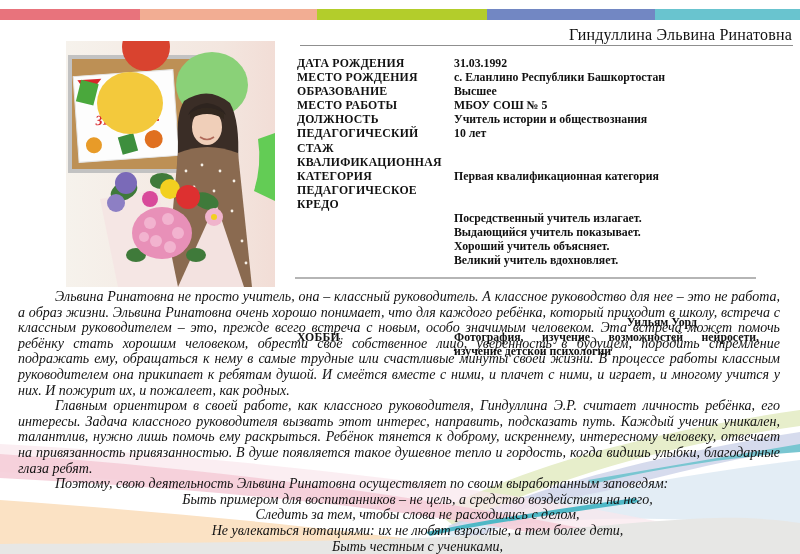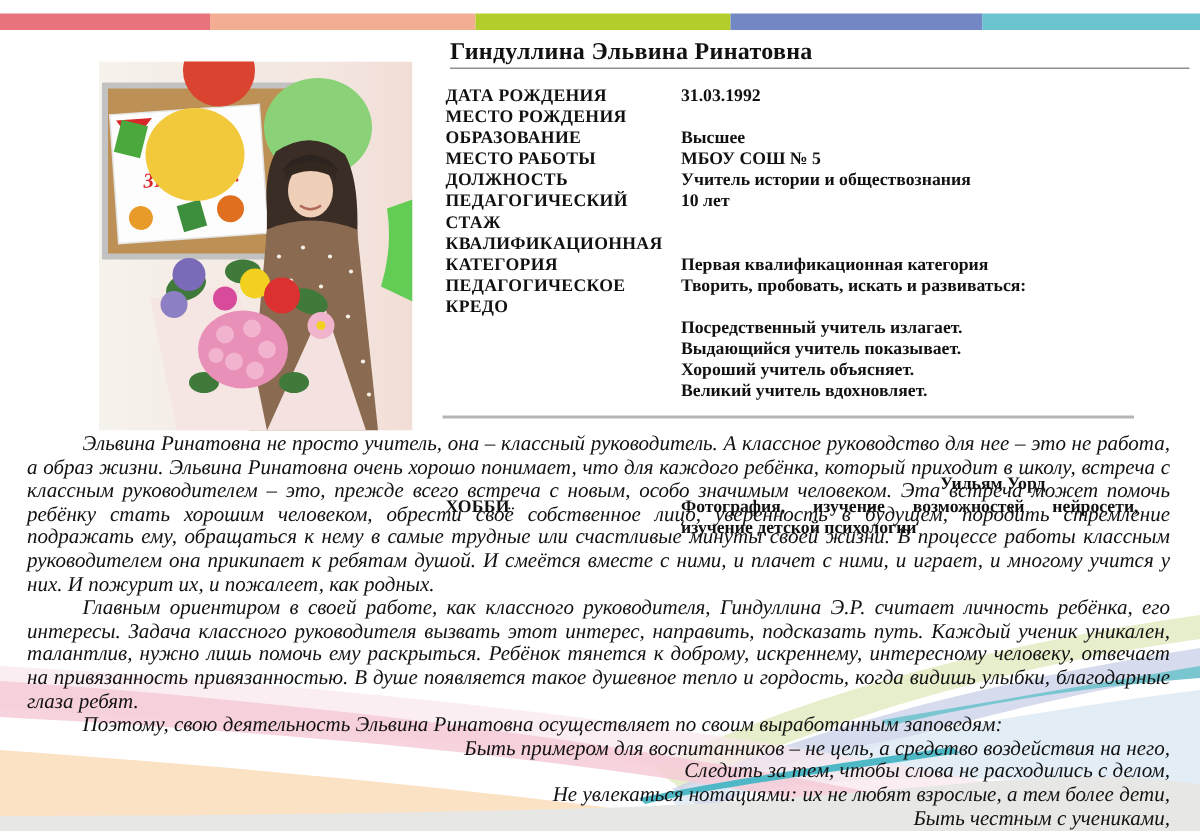--- a/index.html
+++ b/index.html
@@ -12,40 +12,40 @@
   .strip .seg{height:100%;}
   .seg1{width:140px; background:#e8737c;}
   .seg2{width:177px; background:#f2ad93;}
   .seg3{width:170px; background:#b3cd2b;}
   .seg4{width:168px; background:#7287c3;}
   .seg5{width:145px; background:#69c4cf;}
   
   .photo{position:absolute; left:66px; top:41px; width:209px; height:246px;}
   
   .title{
-    position:absolute; left:300px; top:26px; width:492px; text-align:left;
-    font-size:16px; font-weight:bold; letter-spacing:.2px;
+    position:absolute; left:300px; top:26px; width:492px; text-align:right;
+    font-size:16px; font-weight:normal; letter-spacing:.2px;
   }
   .rule-top{position:absolute; left:300px; top:45px; width:493px; height:1px; background:#8f8f8f;}
   .rule-bottom{position:absolute; left:295px; top:277px; width:461px; height:2px; background:#b5b5b5;}
   
   .profile{position:absolute; left:297px; top:56px; width:462px; font-weight:bold; font-size:11.8px; line-height:14.1px;}
   .prow{display:flex;}
   .plabel{width:157px; flex:none; letter-spacing:.2px;}
   .pvalue{flex:1; min-height:14.1px;}
   .pvalue.author{text-align:right; padding-right:62px;margin-top:48px;}
   .pvalue.justify{text-align:justify;}
   
   .essay{
     position:absolute; left:0; top:289px; width:792px; box-sizing:border-box;
     padding:0 12px 0 18px; font-style:italic; font-size:14px; line-height:15.6px;
     text-align:justify; z-index:2;
   }
   .essay p{margin:0; text-indent:37px;}
-  .essay p.cmd{text-align:right;}
+  .essay p.cmd{text-align:center;}
   
   .decor{position:absolute; left:0; top:392px; width:800px; height:162px; z-index:0;}
 </style>
 </head>
 <body>
 
 <div class="page">
 
   <div class="strip">
     <div class="seg seg1"></div>
@@ -153,20 +153,21 @@
   <div class="title">Гиндуллина Эльвина Ринатовна</div>
   <div class="rule-top"></div>
 
   <div class="profile">
     <div class="prow">
         <div class="plabel">ДАТА РОЖДЕНИЯ</div>
         <div class="pvalue">31.03.1992</div>
       </div>
     <div class="prow">
         <div class="plabel">МЕСТО РОЖДЕНИЯ</div>
+        <div class="pvalue">с. Еланлино Республики Башкортостан</div>
       </div>
     <div class="prow">
         <div class="plabel">ОБРАЗОВАНИЕ</div>
         <div class="pvalue">Высшее</div>
       </div>
     <div class="prow">
         <div class="plabel">МЕСТО РАБОТЫ</div>
         <div class="pvalue">МБОУ СОШ № 5</div>
       </div>
     <div class="prow">
@@ -180,21 +181,20 @@
     <div class="prow">
         <div class="plabel">КВАЛИФИКАЦИОННАЯ</div>
         <div class="pvalue"></div>
       </div>
     <div class="prow">
         <div class="plabel">КАТЕГОРИЯ</div>
         <div class="pvalue">Первая квалификационная категория</div>
       </div>
     <div class="prow">
         <div class="plabel">ПЕДАГОГИЧЕСКОЕ КРЕДО</div>
-        <div class="pvalue">Творить, пробовать, искать и развиваться:</div>
       </div>
     <div class="prow">
         <div class="plabel"></div>
         <div class="pvalue">Посредственный учитель излагает.</div>
       </div>
     <div class="prow">
         <div class="plabel"></div>
         <div class="pvalue">Выдающийся учитель показывает.</div>
       </div>
     <div class="prow">

